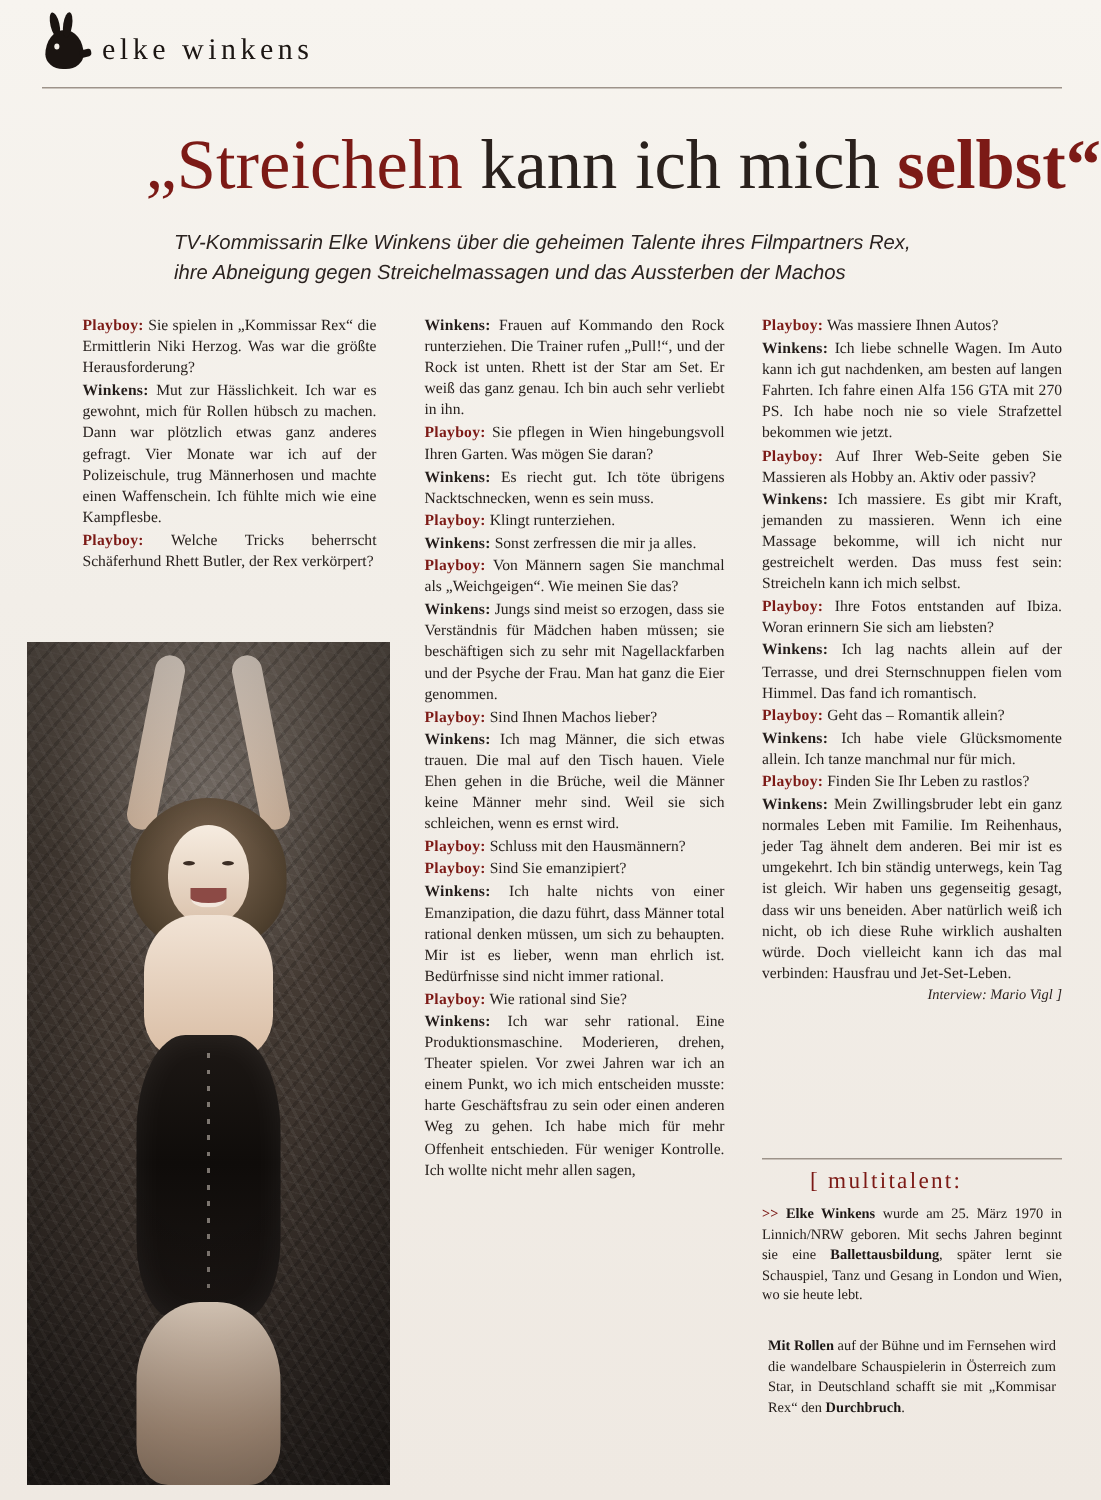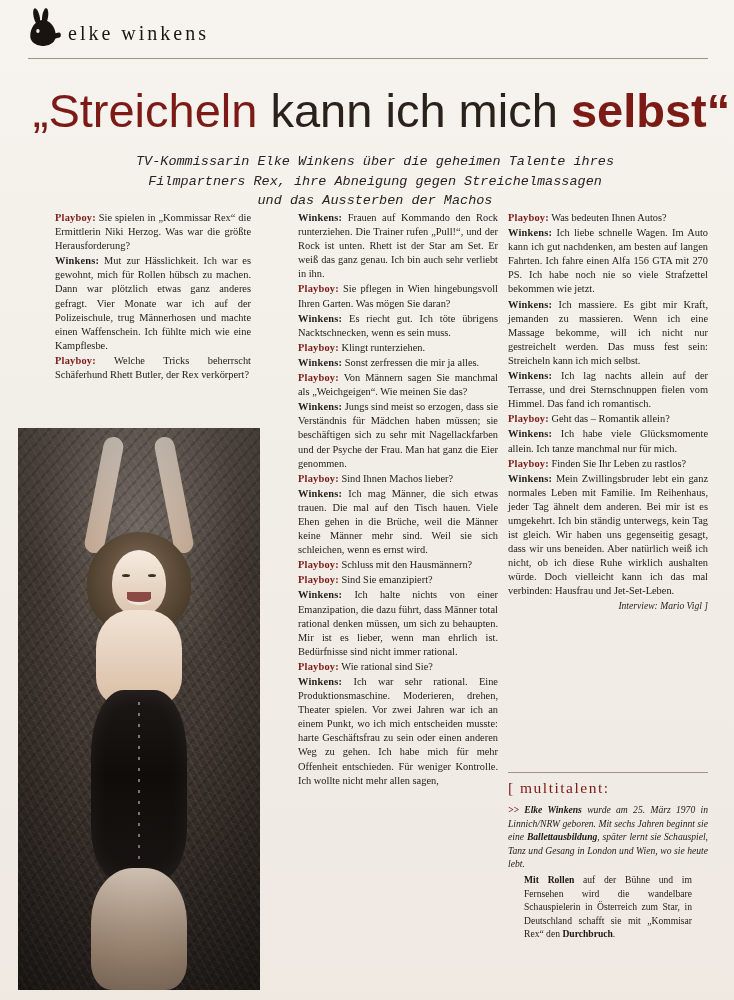--- a/index.html
+++ b/index.html
@@ -77,55 +77,54 @@
     top: 58px;
     height: 1px;
     background: #9d938a;
   }
   
   .headline {
     position: absolute;
     left: 0;
     right: 0;
     top: 86px;
-    text-align: center;
-    font-family: Liberation Sans, sans-serif;
+    text-align: right;
+    font-family: Liberation Serif, serif;
     font-size: 47px;
     line-height: 1.05;
     white-space: nowrap;
     margin-left: 29px;
   }
   .headline .hl-a { color: #7c1a16; font-style: normal; }
   .headline .hl-b { color: #2a211d; }
   .headline .hl-c { color: #7c1a16; font-weight: bold; }
   
   .deck {
     position: absolute;
-    left: 136px;
+    left: 116px;
     right: 120px;
     top: 152px;
-    text-align: center;
-    font-family: Liberation Mono, monospace;
+    font-family: Liberation Sans, sans-serif;
     font-style: italic;
     font-size: 13.5px;
     line-height: 1.45;
     color: #2b2320;
   }
   
   .col {
     position: absolute;
     top: 211px;
     width: 196px;
     font-size: 10.4px;
     line-height: 1.355;
     text-align: justify;
     color: #27201d;
   }
   .col.c1 { left: 55px; width: 196px; }
-  .col.c2 { left: 298px; width: 200px; }
+  .col.c2 { left: 283px; width: 200px; }
   .col.c3 { left: 508px; width: 200px; }
   .col p { margin: 0 0 1px 0; }
   .q {
     font-weight: bold;
     color: #7c1a16;
     letter-spacing: .2px;
   }
   .a {
     font-weight: bold;
     color: #241d1b;
@@ -256,20 +255,21 @@
     height: 1px;
     background: #9d938a;
     margin-bottom: 6px;
   }
   .box-title {
     font-family: "Liberation Serif", serif;
     font-size: 15.5px;
     letter-spacing: 1.5px;
     color: #7c1a16;
     margin-bottom: 6px;
+    margin-left: 32px;
   }
   .box-body {
     font-size: 9.6px;
     line-height: 1.42;
     text-align: justify;
     color: #27201d;
   }
   .box-body .arrows { color: #7c1a16; font-weight: bold; }
   .box-body b { color: #1d1715; }
 </style>
@@ -308,23 +308,25 @@
       <p><span class="a">Winkens:</span><span> Jungs sind meist so erzogen, dass sie Verständnis für Mädchen haben müssen; sie beschäftigen sich zu sehr mit Nagellackfarben und der Psyche der Frau. Man hat ganz die Eier genommen.</span></p>
       <p><span class="q">Playboy:</span><span> Sind Ihnen Machos lieber?</span></p>
       <p><span class="a">Winkens:</span><span> Ich mag Männer, die sich etwas trauen. Die mal auf den Tisch hauen. Viele Ehen gehen in die Brüche, weil die Männer keine Männer mehr sind. Weil sie sich schleichen, wenn es ernst wird.</span></p>
       <p><span class="q">Playboy:</span><span> Schluss mit den Hausmännern?</span></p>
       <p><span class="q">Playboy:</span><span> Sind Sie emanzipiert?</span></p>
       <p><span class="a">Winkens:</span><span> Ich halte nichts von einer Emanzipation, die dazu führt, dass Männer total rational denken müssen, um sich zu behaupten. Mir ist es lieber, wenn man ehrlich ist. Bedürfnisse sind nicht immer rational.</span></p>
       <p><span class="q">Playboy:</span><span> Wie rational sind Sie?</span></p>
       <p><span class="a">Winkens:</span><span> Ich war sehr rational. Eine Produktionsmaschine. Moderieren, drehen, Theater spielen. Vor zwei Jahren war ich an einem Punkt, wo ich mich entscheiden musste: harte Geschäftsfrau zu sein oder einen anderen Weg zu gehen. Ich habe mich für mehr Offenheit entschieden. Für weniger Kontrolle. Ich wollte nicht mehr allen sagen,</span></p>
     </div>
   <div class="col c3" id="col3">
-      <p><span class="q">Playboy:</span><span> Was bedeuten Ihnen Autos?</span></p>
+      <p><span class="q">Playboy:</span><span> Was massiere Ihnen Autos?</span></p>
       <p><span class="a">Winkens:</span><span> Ich liebe schnelle Wagen. Im Auto kann ich gut nachdenken, am besten auf langen Fahrten. Ich fahre einen Alfa 156 GTA mit 270 PS. Ich habe noch nie so viele Strafzettel bekommen wie jetzt.</span></p>
+      <p><span class="q">Playboy:</span><span> Auf Ihrer Web-Seite geben Sie Massieren als Hobby an. Aktiv oder passiv?</span></p>
       <p><span class="a">Winkens:</span><span> Ich massiere. Es gibt mir Kraft, jemanden zu massieren. Wenn ich eine Massage bekomme, will ich nicht nur gestreichelt werden. Das muss fest sein: Streicheln kann ich mich selbst.</span></p>
+      <p><span class="q">Playboy:</span><span> Ihre Fotos entstanden auf Ibiza. Woran erinnern Sie sich am liebsten?</span></p>
       <p><span class="a">Winkens:</span><span> Ich lag nachts allein auf der Terrasse, und drei Sternschnuppen fielen vom Himmel. Das fand ich romantisch.</span></p>
       <p><span class="q">Playboy:</span><span> Geht das – Romantik allein?</span></p>
       <p><span class="a">Winkens:</span><span> Ich habe viele Glücksmomente allein. Ich tanze manchmal nur für mich.</span></p>
       <p><span class="q">Playboy:</span><span> Finden Sie Ihr Leben zu rastlos?</span></p>
       <p><span class="a">Winkens:</span><span> Mein Zwillingsbruder lebt ein ganz normales Leben mit Familie. Im Reihenhaus, jeder Tag ähnelt dem anderen. Bei mir ist es umgekehrt. Ich bin ständig unterwegs, kein Tag ist gleich. Wir haben uns gegenseitig gesagt, dass wir uns beneiden. Aber natürlich weiß ich nicht, ob ich diese Ruhe wirklich aushalten würde. Doch vielleicht kann ich das mal verbinden: Hausfrau und Jet-Set-Leben.</span></p>
       <span class="credit">Interview: Mario Vigl ]</span>
     </div>
 
   <div class="photo">
     <div class="foliage"></div>
@@ -343,18 +345,18 @@
         <div class="lace"></div>
       </div>
     <div class="fig fig-hips"></div>
     <div class="vignette"></div>
   </div>
 
   <div class="box">
     <div class="box-rule"></div>
     <div class="box-title">[ multitalent:</div>
     <div class="box-body" id="boxbody">
-        <p style="margin: 0px 0px 2px; font-style: italic;"><span class="arrows">&gt;&gt; </span><b>Elke Winkens</b><span> wurde am 25. März 1970 in Linnich/NRW geboren. Mit sechs Jahren beginnt sie eine </span><b>Ballettausbildung</b><span>, später lernt sie Schauspiel, Tanz und Gesang in London und Wien, wo sie heute lebt.</span></p>
-        <p style="margin: 0px 16px 2px;"><b>Mit Rollen</b><span> auf der Bühne und im Fernsehen wird die wandelbare Schauspielerin in Österreich zum Star, in Deutschland schafft sie mit „Kommisar Rex“ den </span><b>Durchbruch</b><span>.</span></p>
+        <p style="margin: 0px 0px 20px;"><span class="arrows">&gt;&gt; </span><b>Elke Winkens</b><span> wurde am 25. März 1970 in Linnich/NRW geboren. Mit sechs Jahren beginnt sie eine </span><b>Ballettausbildung</b><span>, später lernt sie Schauspiel, Tanz und Gesang in London und Wien, wo sie heute lebt.</span></p>
+        <p style="margin: 0px 4px 2px;"><b>Mit Rollen</b><span> auf der Bühne und im Fernsehen wird die wandelbare Schauspielerin in Österreich zum Star, in Deutschland schafft sie mit „Kommisar Rex“ den </span><b>Durchbruch</b><span>.</span></p>
       </div>
   </div>
 
 </div>
 
 </body></html>

